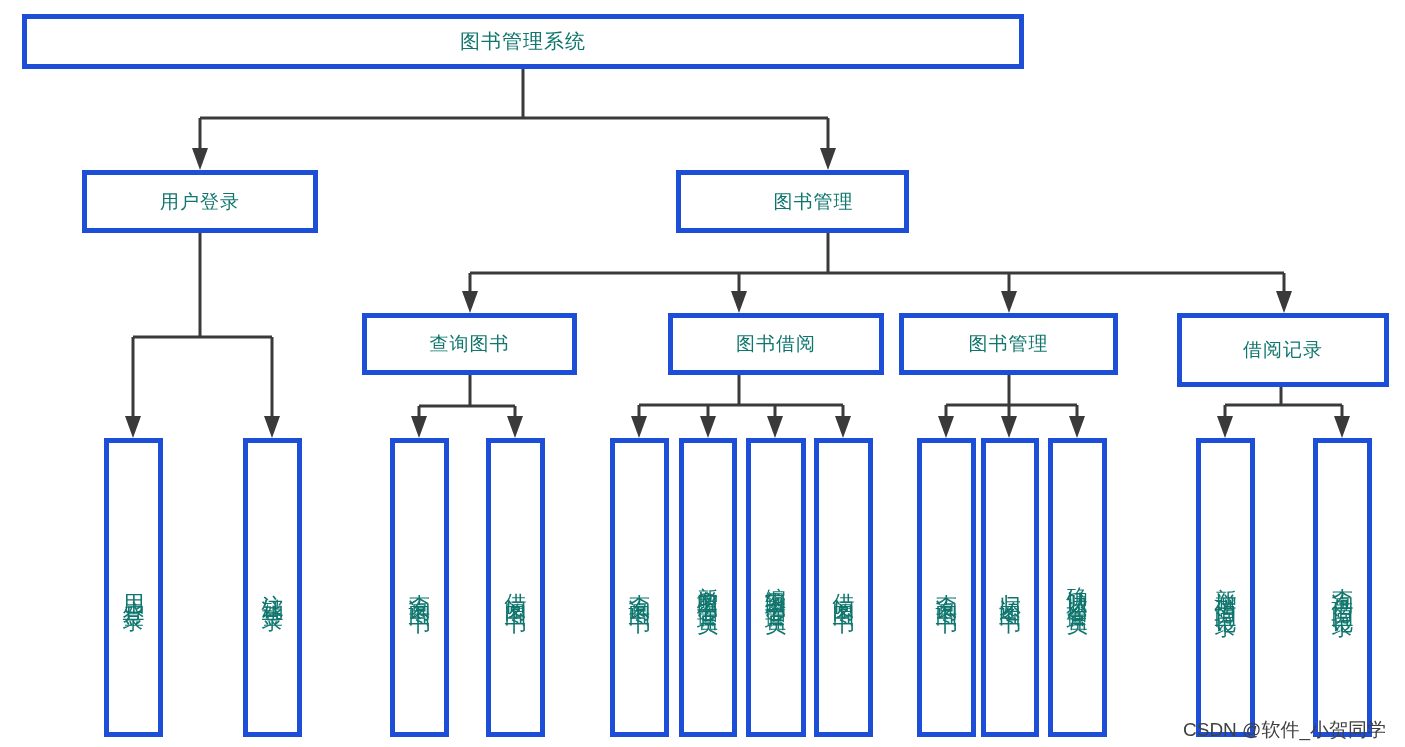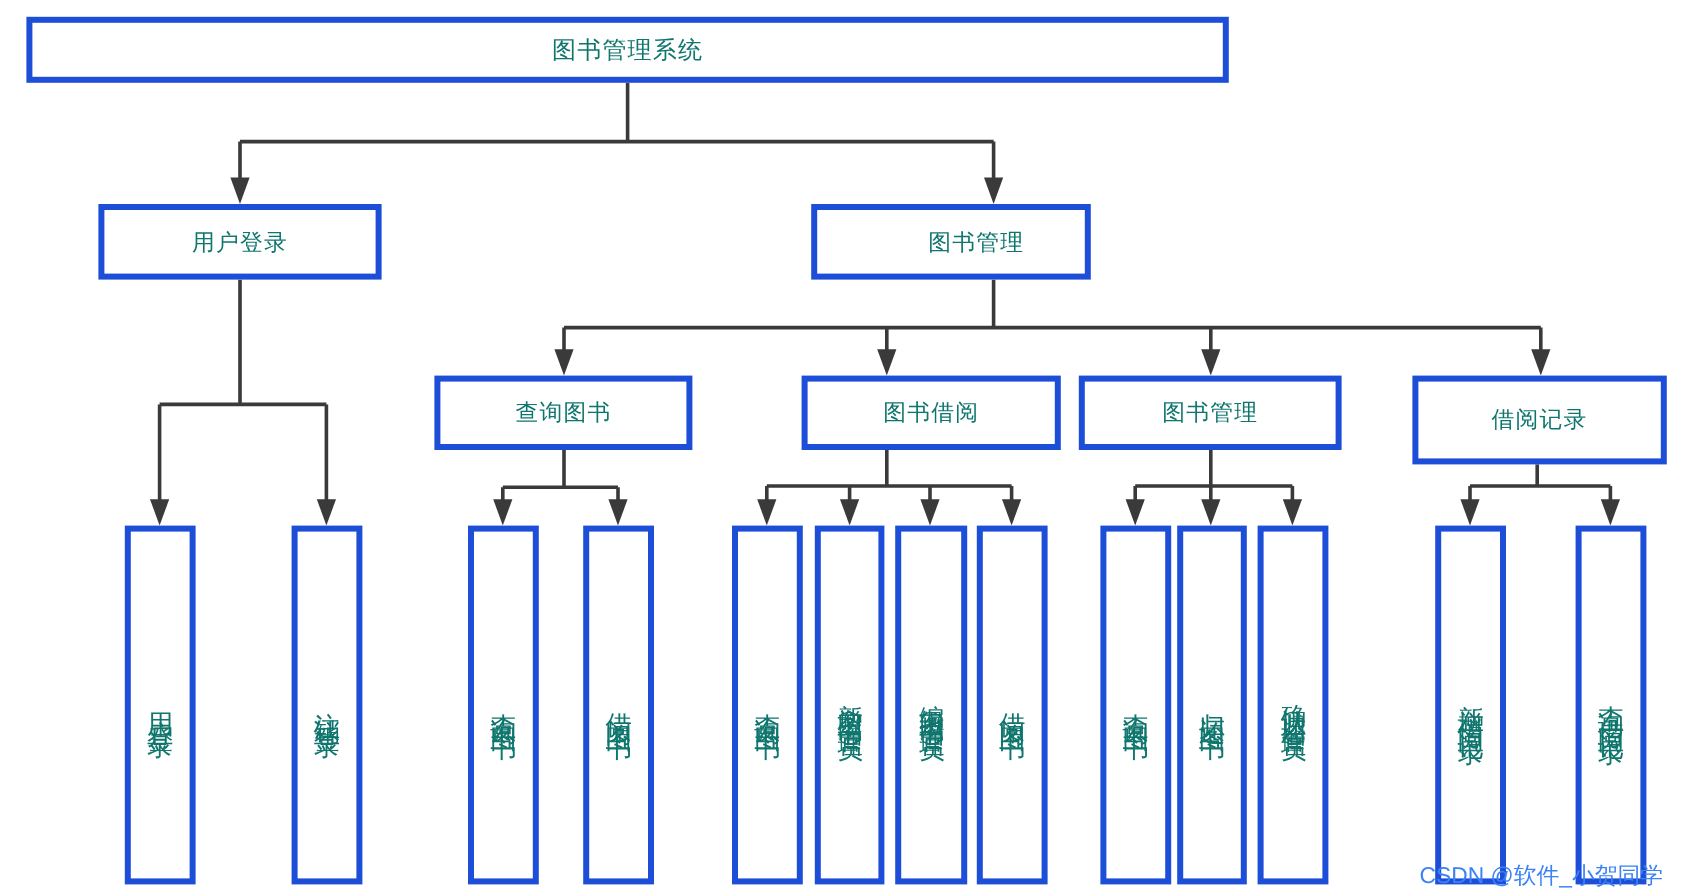--- a/index.html
+++ b/index.html
@@ -47,21 +47,21 @@
   }
   .node.leafv.tight span {
     letter-spacing: 4px;
     font-size: 21px;
   }
   .watermark {
     position: absolute;
     left: 1183px;
     top: 717px;
     font-size: 19px;
-    color: #3b82f6;
+    color: #404040;
     white-space: nowrap;
   }
 </style>
 </head>
 <body>
 
 <div class="canvas">
 
   <svg class="wires" width="1405" height="747" viewBox="0 0 1405 747">
     <g stroke="#3a3a3a" stroke-width="3" fill="none">

